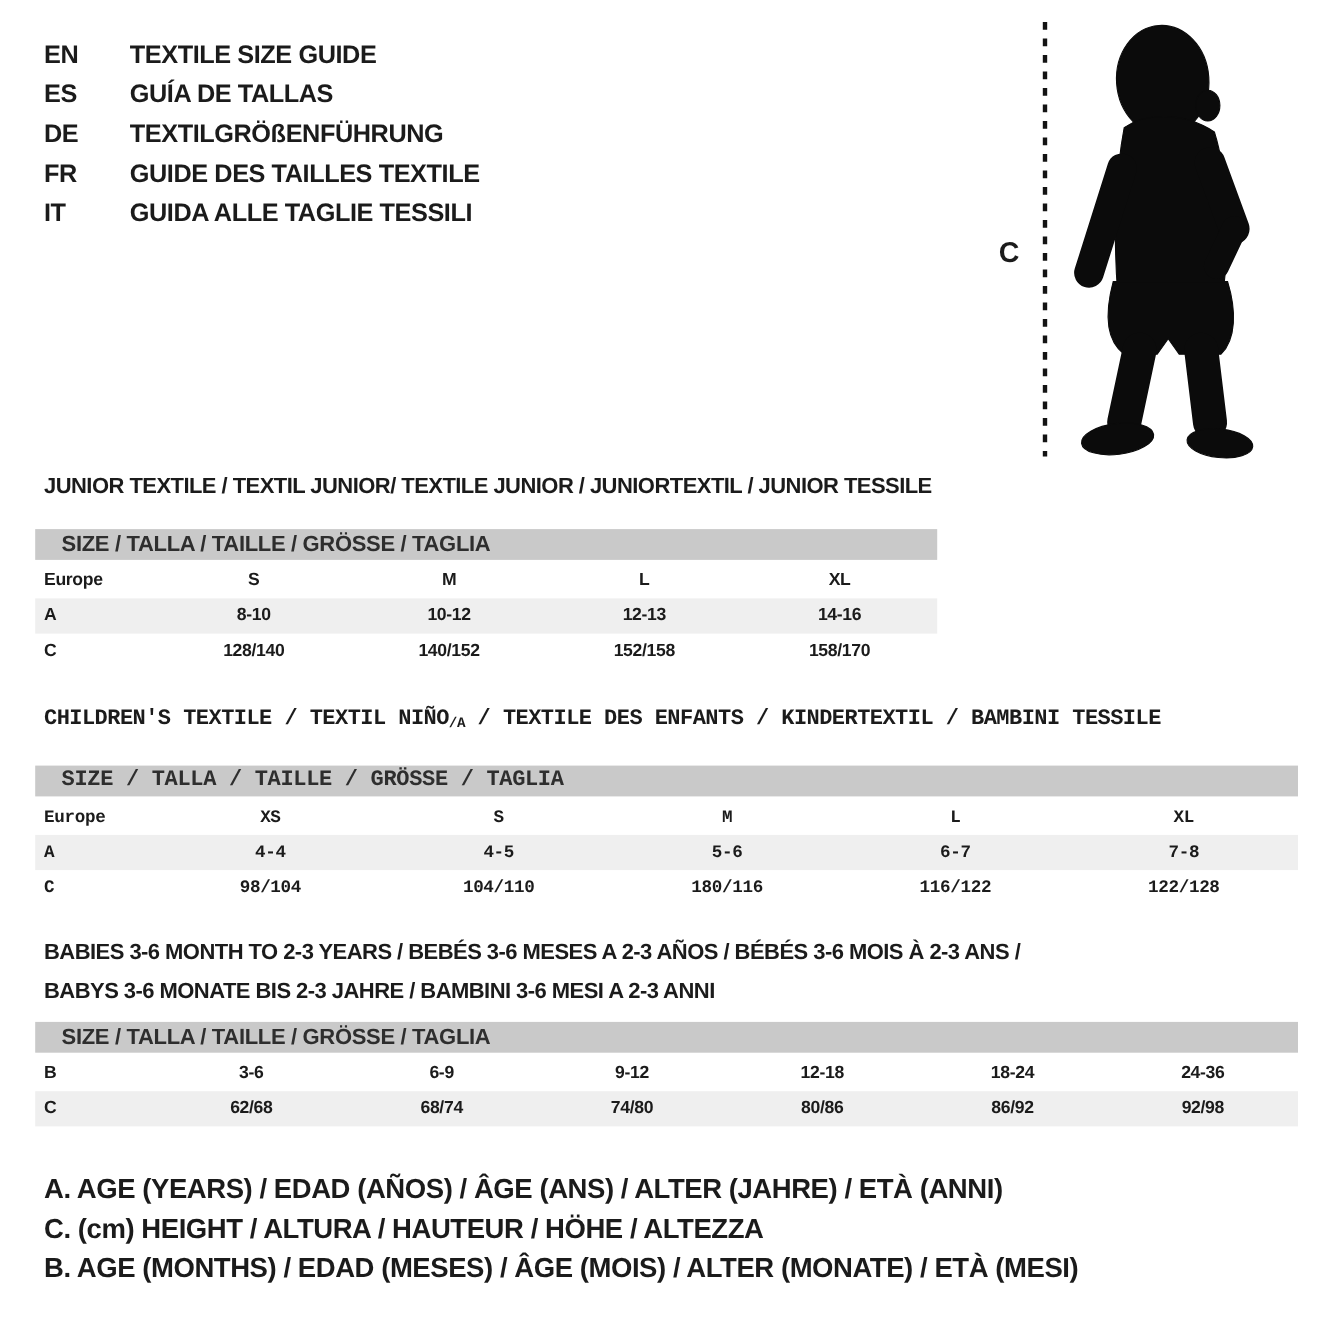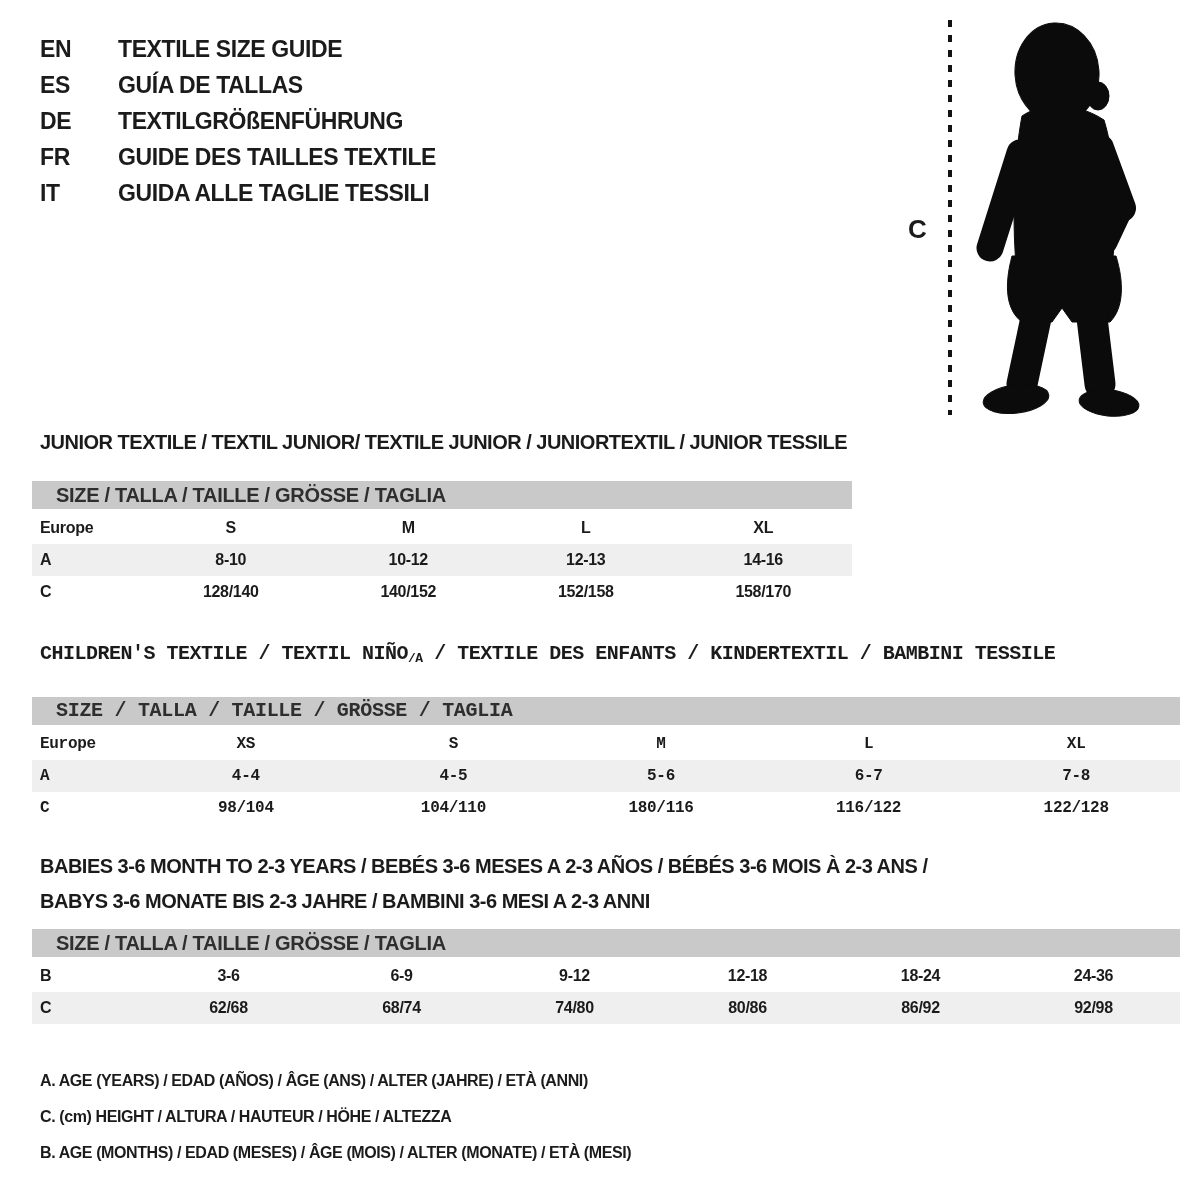--- a/index.html
+++ b/index.html
@@ -40,21 +40,21 @@
   }
   .sec-junior .band { margin-top:27px; }
   .sec-babies .band { margin-top:10px; }
   .trow { display:flex; height:32px; line-height:32px; font-size:16px; }
   .trow.shaded { background:var(--row-gray, #efefef); }
   .tlabel { width:110px; padding-left:8px; }
   .tcell { flex:1; text-align:center; }
 
   
   .legend { position:absolute; left:40px; top:1063px; }
-  .legend-line { font-size:16px; line-height:36px; white-space:nowrap; letter-spacing:-0.4px; }
+  .legend-line { font-size:25px; line-height:36px; white-space:nowrap; letter-spacing:-0.4px; }
 </style>
 </head>
 <body>
 
 <div class="page">
 
   <header class="lang-header">
       <div class="lang-row">
         <span class="lang-code">EN</span>
         <span class="lang-title">TEXTILE SIZE GUIDE</span>

